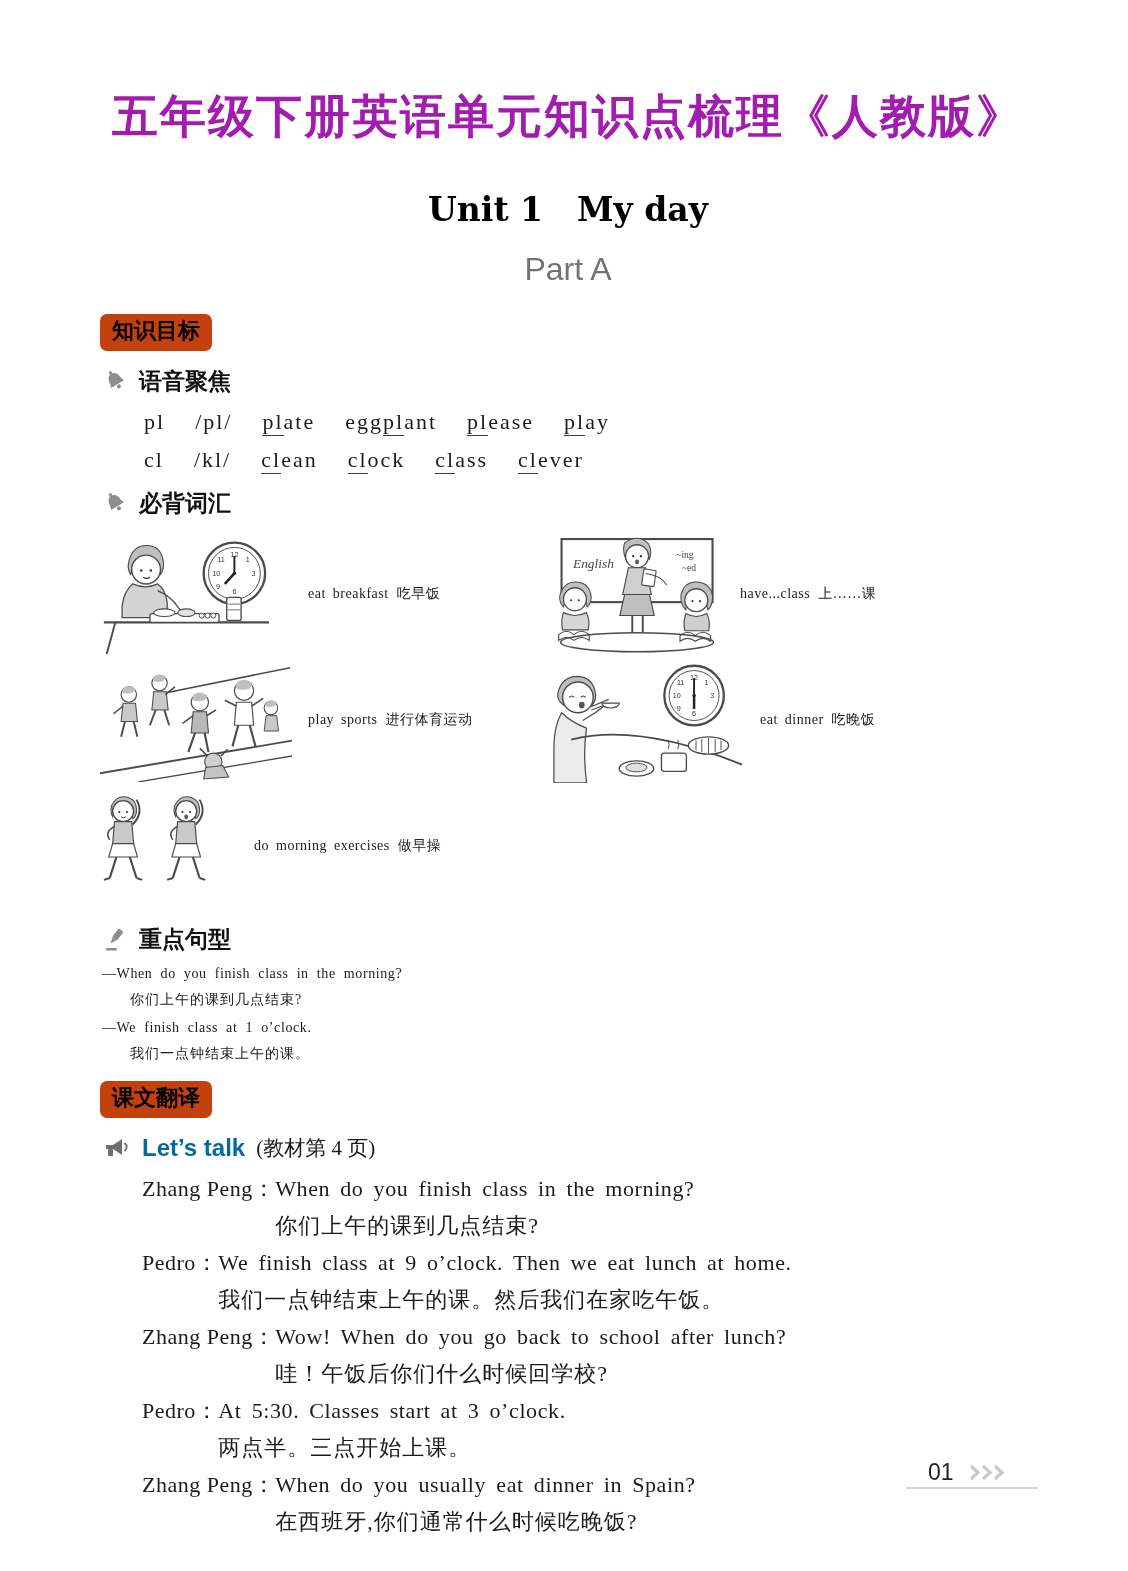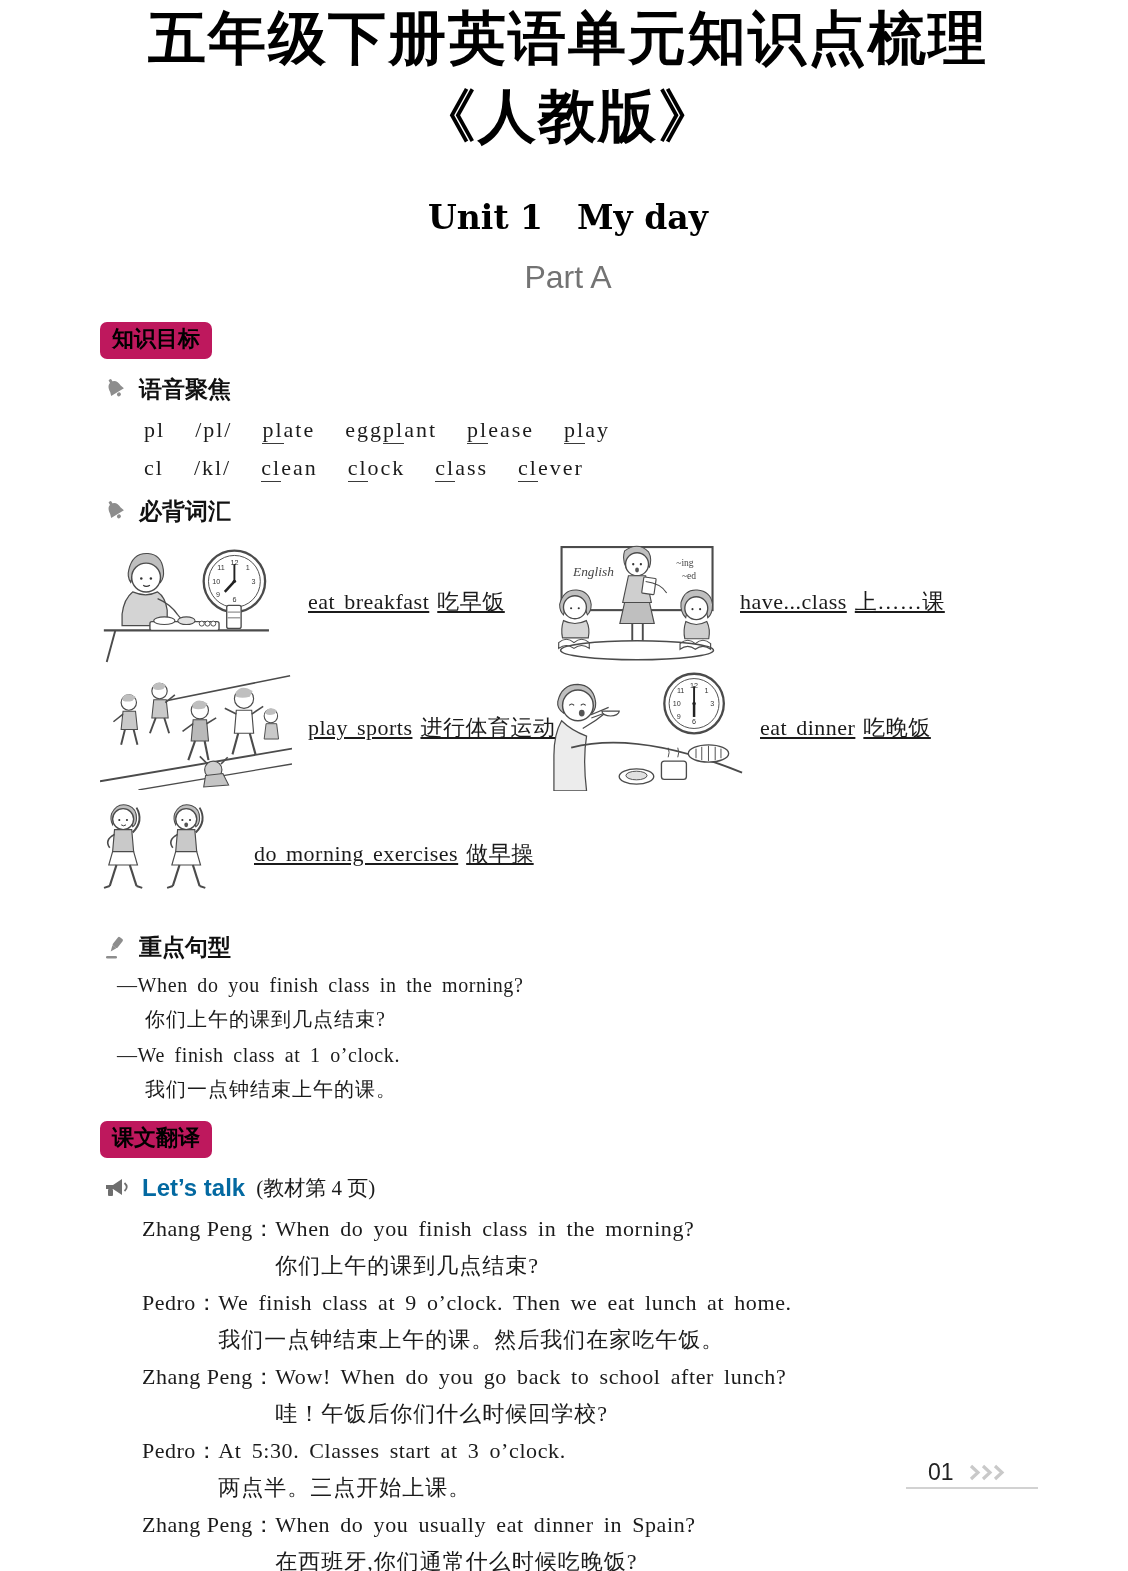--- a/index.html
+++ b/index.html
@@ -6,34 +6,34 @@
   html,body { margin:0; padding:0; }
   body {
     width:1128px; height:1571px; background:#ffffff; position:relative;
     font-family:"Liberation Serif","DejaVu Serif",serif; color:#1b1b1b;
     overflow:hidden;
   }
   .content { padding:0 92px 0 100px; }
 
   .doc-title {
     text-align:center; font-family:"DejaVu Serif","Liberation Serif",serif;
-    font-weight:900; font-size:58px; letter-spacing:2px; color:#000000;
+    font-weight:900; font-size:46px; letter-spacing:2px; margin-top:86px; color:#a21caf;
   }
   .unit-title {
     text-align:center; font-family:"DejaVu Serif","Liberation Serif",serif;
     font-weight:bold; font-size:33px; margin-top:42px; color:#000;
   }
   .unit-title .gap { display:inline-block; width:34px; }
   .part-title {
     text-align:center; font-family:"Liberation Sans","DejaVu Sans",sans-serif;
     font-size:32px; font-weight:400; margin-top:22px; color:#737373;
   }
 
   .badge {
-    display:inline-block; background:#be185d; border-radius:7px;
+    display:inline-block; background:#c2410c; border-radius:7px;
     padding:2px 12px 5px 12px; font-family:"Liberation Sans","DejaVu Sans",sans-serif;
     font-weight:bold; font-size:22px; color:#000;
   }
   .badge-knowledge { margin-top:26px; }
   .badge-translation { margin-top:18px; }
 
   .subhead {
     display:flex; align-items:center; gap:13px; margin-top:15px; margin-left:4px;
     font-family:"Liberation Sans","DejaVu Sans",sans-serif; font-weight:bold;
     font-size:23px; color:#111;
@@ -41,25 +41,25 @@
   .subhead svg { flex:none; }
 
   .phonics-rows { margin:12px 0 4px 44px; font-size:22px; }
   .phonics-row { display:flex; align-items:baseline; gap:30px; margin-bottom:12px; letter-spacing:2px; word-spacing:2px; }
   .ph-word .u, .phonics-row .u { border-bottom:1.6px solid #3a3a3a; padding-bottom:1px; }
 
   .vocab-grid {
     display:grid; grid-template-columns:452px 1fr; margin-top:12px; 
   }
   .vocab-cell { display:flex; align-items:center; gap:16px; min-height:126px; }
-  .vocab-caption { font-size:22px; letter-spacing:0.5px; word-spacing:3px; white-space:nowrap;text-decoration:underline; }
+  .vocab-caption { font-size:14px; letter-spacing:0.5px; word-spacing:3px; white-space:nowrap; }
   .vocab-caption .zh { margin-left:8px; }
   .illus { flex:none; }
 
-  .sentence-list { margin:6px 0 0 17px; font-size:20px; }
+  .sentence-list { margin:6px 0 0 2px; font-size:14px; }
   .sent-en { margin-top:11px; letter-spacing:0.6px; word-spacing:4px; }
   .sent-zh { margin-top:9px; margin-left:28px; letter-spacing:1px; }
 
   .lesson-line { display:flex; align-items:center; gap:11px; margin-top:16px; margin-left:4px; }
   .lesson-label { font-family:"Liberation Sans","DejaVu Sans",sans-serif; font-weight:bold; font-size:24px; color:#0369a1; }
   .lesson-ref { font-size:21px; }
 
   .dialogue-list { margin:12px 0 0 42px; font-size:22px; }
   .dlg-entry { display:flex; margin-bottom:7px; }
   .dlg-speaker { white-space:pre; letter-spacing:0.5px; }

